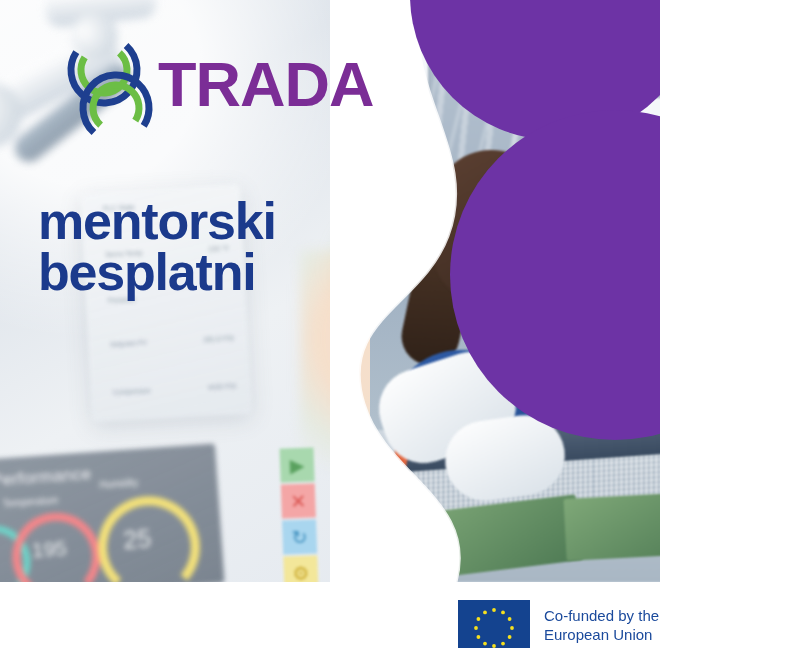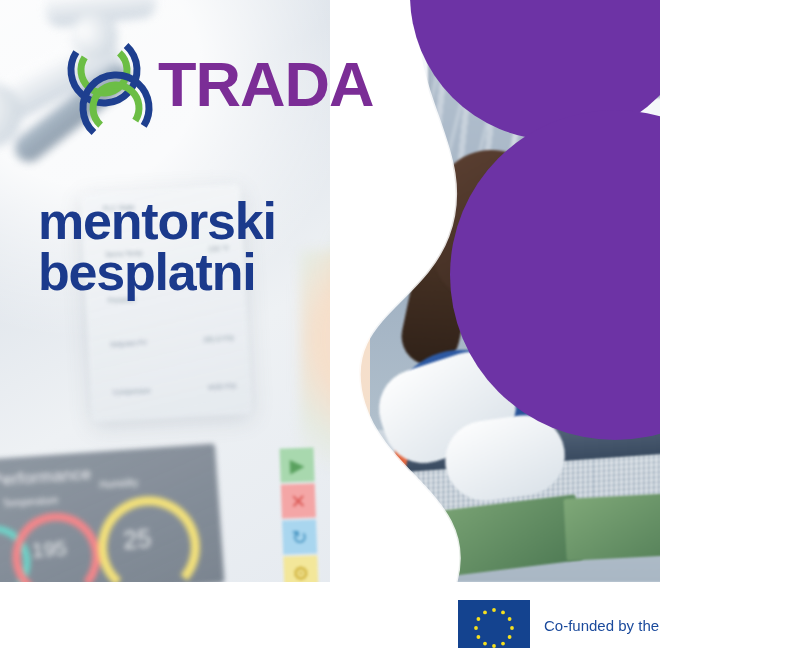--- a/index.html
+++ b/index.html
@@ -339,16 +339,17 @@
           <circle cx="27" cy="43.6" r="1.9"></circle>
           <circle cx="20.4" cy="37" r="1.9"></circle>
           <circle cx="18" cy="28" r="1.9"></circle>
           <circle cx="20.4" cy="19" r="1.9"></circle>
           <circle cx="27" cy="12.4" r="1.9"></circle>
         </g>
       </svg>
     </div>
     <div class="eu-text">
       <div>Co-funded by the</div>
+      <div>European Union</div>
     </div>
   </div>
 
 </div>
 
 </body></html>

